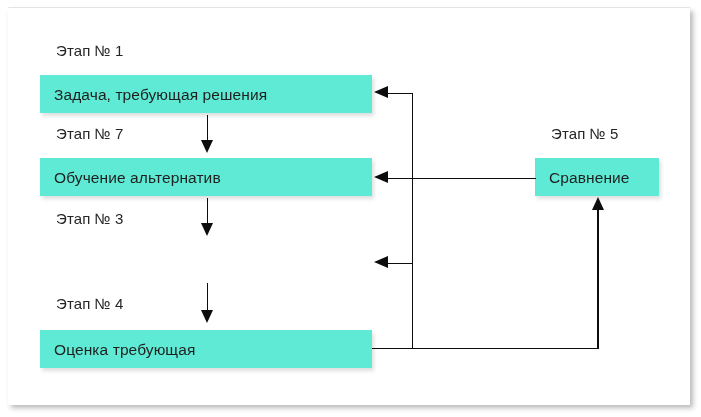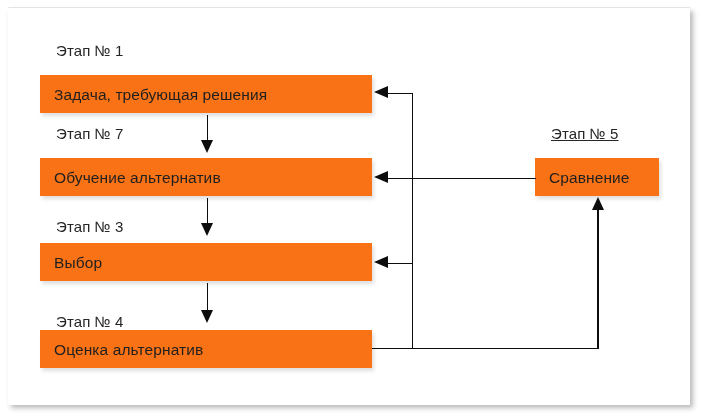--- a/index.html
+++ b/index.html
@@ -46,21 +46,21 @@
     font-size: 15px;
     line-height: 18px;
     color: #262626;
     white-space: nowrap;
     letter-spacing: 0.1px;
   }
 
   
   .box {
     position: absolute;
-    background: #f97316;
+    background: #5eead4;
     box-sizing: border-box;
     box-shadow: 2px 3px 4px rgba(0,0,0,0.13);
   }
   .box-label {
     position: absolute;
     left: 14px;
     top: 50%;
     transform: translateY(-50%);
     font-size: 15.5px;
     line-height: 19px;
@@ -122,34 +122,31 @@
   <div class="arrow-down" style="left:201px; top:140px;"></div>
 
   <div class="stage-label" style="left:56px; top:125px;">Этап № 7</div>
   <div class="box" style="left:40px; top:158px; width:332px; height:38px;">
     <span class="box-label">Обучение альтернатив</span>
   </div>
 
   <div class="line-v" style="left:206.5px; top:198px; height:26px;"></div>
   <div class="arrow-down" style="left:201px; top:223px;"></div>
 
-  <div class="stage-label" style="left:56px; top:210px;margin-top:8px;">Этап № 3</div>
-  <div class="box" style="left:40px; top:243px; width:332px; height:38px;">
-    <span class="box-label">Выбор</span>
-  </div>
+  <div class="stage-label" style="left:56px; top:210px;">Этап № 3</div>
 
   <div class="line-v" style="left:206.5px; top:283px; height:28px;"></div>
   <div class="arrow-down" style="left:201px; top:310px;"></div>
 
-  <div class="stage-label" style="left:56px; top:313px;">Этап № 4</div>
+  <div class="stage-label" style="left:56px; top:295px;">Этап № 4</div>
   <div class="box" style="left:40px; top:330px; width:332px; height:38px;">
-    <span class="box-label">Оценка альтернатив</span>
+    <span class="box-label">Оценка требующая</span>
   </div>
 
-  <div class="stage-label" style="left:551px; top:125px;text-decoration:underline;">Этап № 5</div>
+  <div class="stage-label" style="left:551px; top:125px;">Этап № 5</div>
   <div class="box" style="left:535px; top:158px; width:124px; height:38px;">
     <span class="box-label">Сравнение</span>
   </div>
 
   <div class="line-h" style="left:372px; top:347.5px; width:227px;"></div>
 
   <div class="line-v" style="left:411.5px; top:93px; height:256px;"></div>
 
   <div class="line-h" style="left:388px; top:92.5px; width:25px;"></div>
   <div class="arrow-left" style="left:374px; top:86px;"></div>

